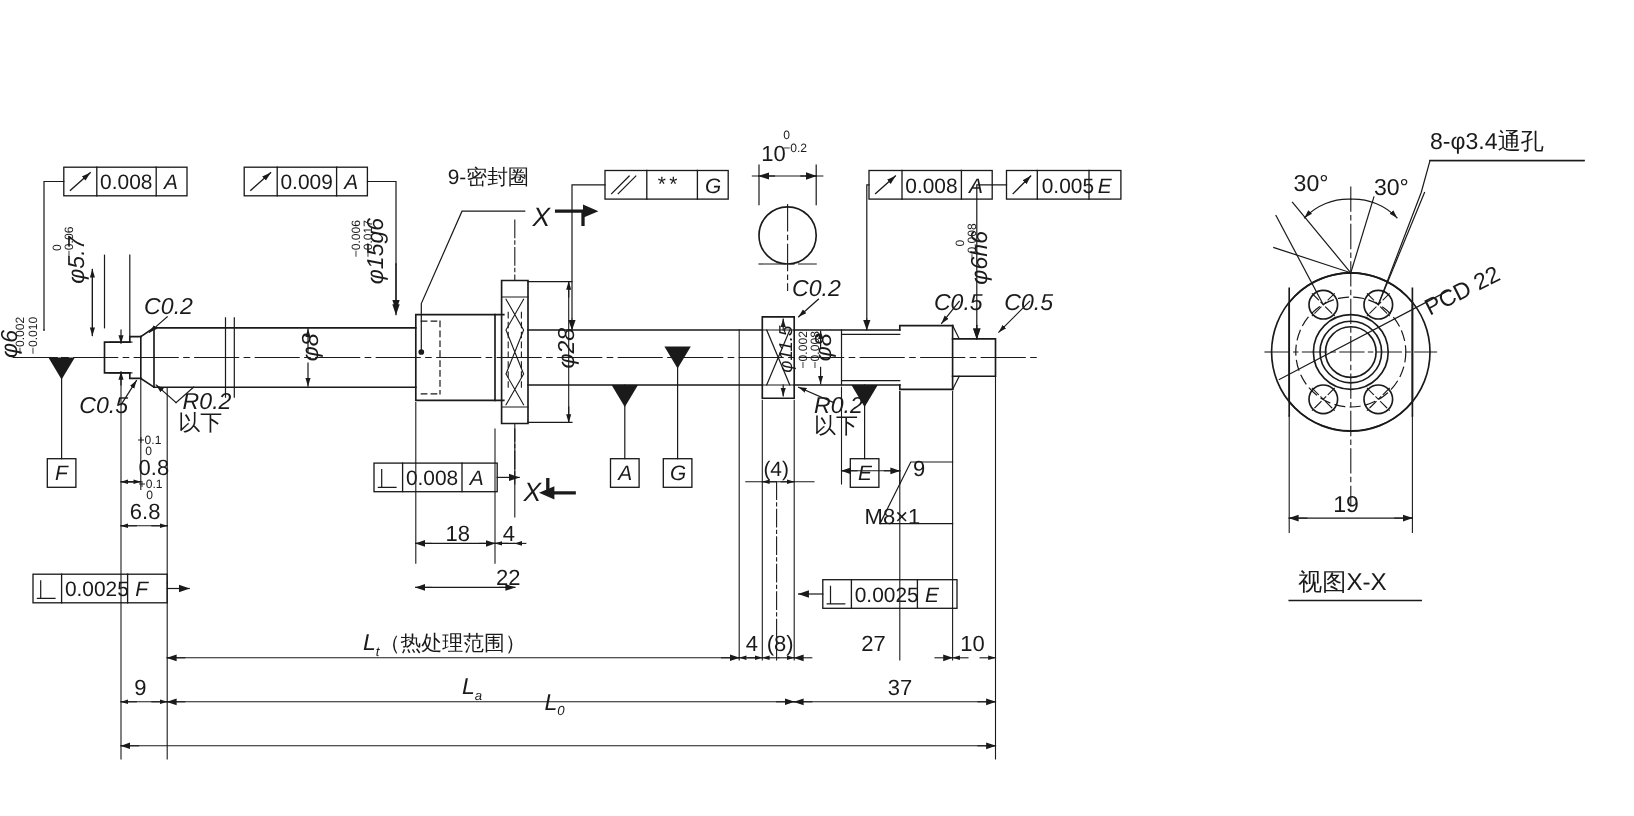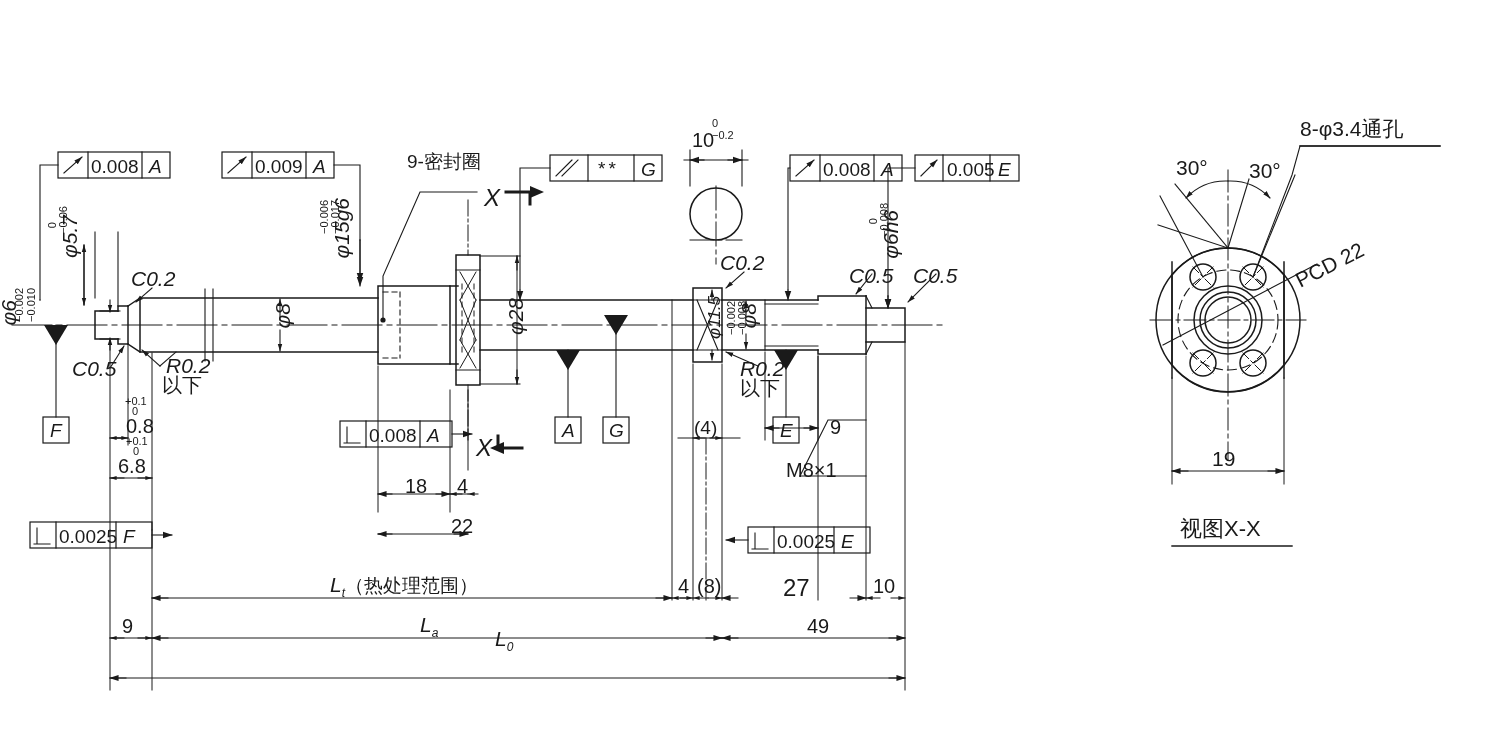--- a/index.html
+++ b/index.html
@@ -449,24 +449,24 @@
 
 <div class="lbl" style="left:692px;top:130px;font-size:20px;">10</div>
 <div class="lbl" style="left:712px;top:118px;font-size:11px;">0</div>
 <div class="lbl" style="left:712px;top:130px;font-size:11px;">−0.2</div>
 
 <div class="lbl" style="left:694px;top:418px;font-size:19px;">(4)</div>
 <div class="lbl" style="left:830px;top:417px;font-size:20px;">9</div>
 
 <div class="lbl" style="left:678px;top:576px;font-size:20px;">4</div>
 <div class="lbl" style="left:697px;top:576px;font-size:20px;">(8)</div>
-<div class="lbl" style="left:783px;top:576px;font-size:24px;">27</div>
+<div class="lbl" style="left:783px;top:576px;font-size:20px;">27</div>
 <div class="lbl" style="left:873px;top:576px;font-size:20px;">10</div>
 <div class="lbl" style="left:122px;top:616px;font-size:20px;">9</div>
-<div class="lbl" style="left:807px;top:616px;font-size:20px;">49</div>
+<div class="lbl" style="left:807px;top:616px;font-size:20px;">37</div>
 <div class="lbl" style="left:1212px;top:448px;font-size:21px;text-align:right;">19</div>
 
 <div class="lbl" style="left:330px;top:574px;font-size:21px;text-align:right;">
   <span class="it">L</span><sub style="font-size:12px;font-style:italic;">t</sub><span style="font-size:19px;">（热处理范围）</span>
 </div>
 <div class="lbl" style="left:420px;top:614px;font-size:21px;">
   <span class="it">L</span><sub style="font-size:12px;font-style:italic;">a</sub>
 </div>
 <div class="lbl" style="left:495px;top:628px;font-size:21px;">
   <span class="it">L</span><sub style="font-size:12px;font-style:italic;">0</sub>

